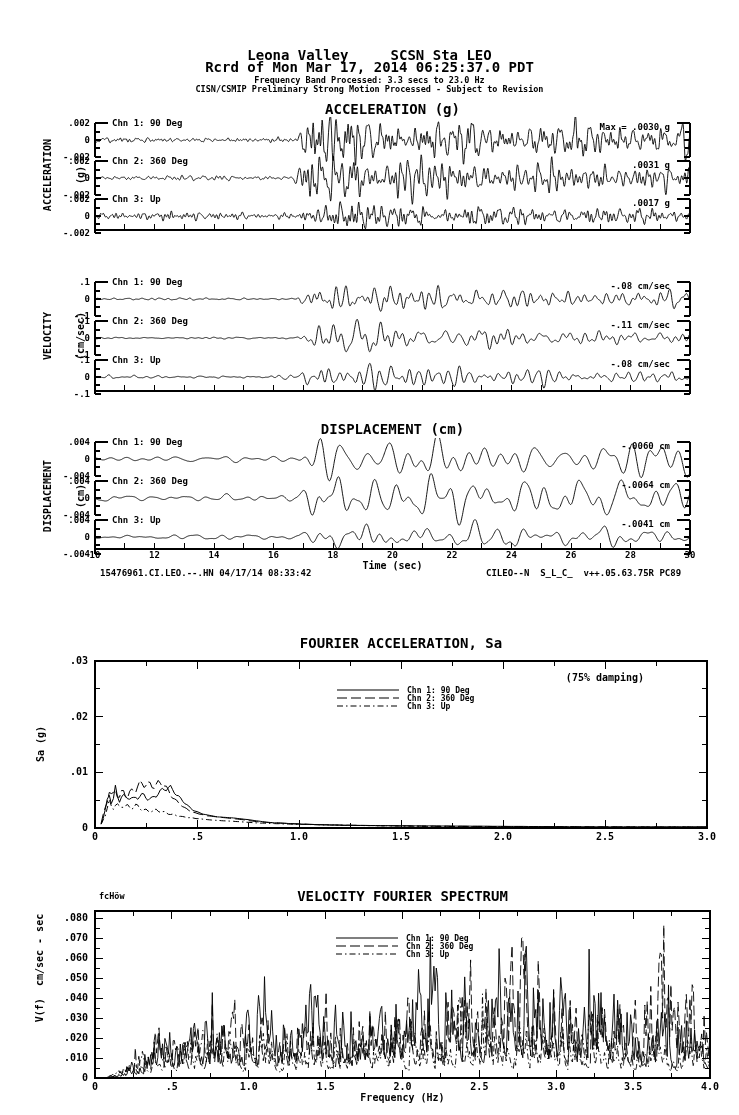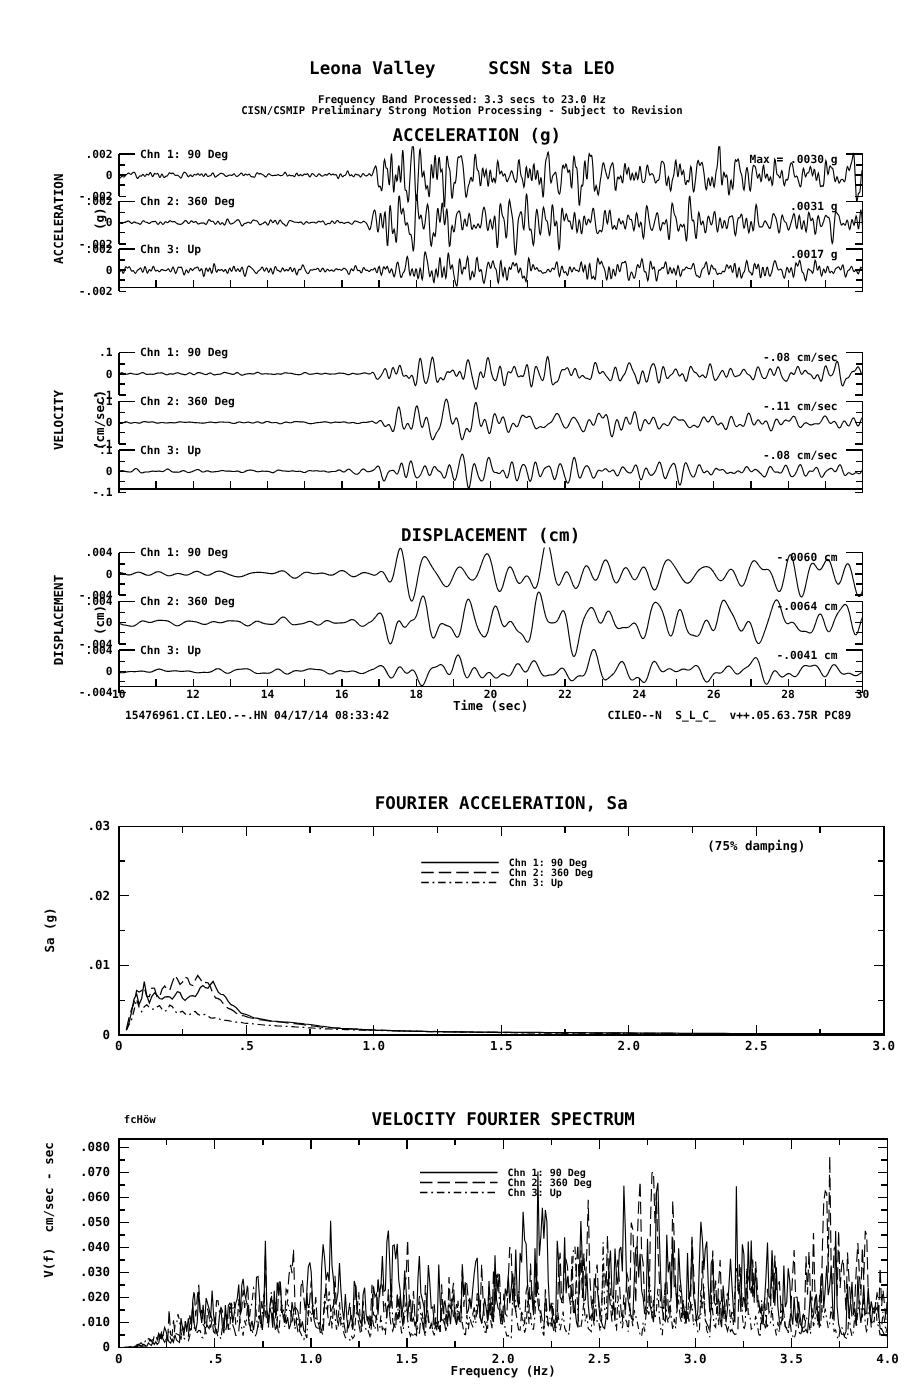--- a/index.html
+++ b/index.html
@@ -438,24 +438,25 @@
       </g>
       <path d="M336,938L398,938" fill="none" stroke="#000" stroke-width="1.1"></path>
       <text x="406" y="941" font-size="8" text-anchor="start">Chn 1: 90 Deg</text>
       <path d="M336,946L398,946" fill="none" stroke="#000" stroke-width="1.1" stroke-dasharray="10,4"></path>
       <text x="406" y="949" font-size="8" text-anchor="start">Chn 2: 360 Deg</text>
       <path d="M336,954L398,954" fill="none" stroke="#000" stroke-width="1.1" stroke-dasharray="6,3,1.5,3"></path>
       <text x="406" y="957" font-size="8" text-anchor="start">Chn 3: Up</text>
     </svg>
 
   <div class="abs t12 ctr" style="left:0;top:49px;width:739px">Leona Valley     SCSN Sta LEO</div>
+  <div class="abs t12 ctr" style="left:0;top:61px;width:739px">Rcrd of Mon Mar 17, 2014 06:25:37.0 PDT</div>
   <div class="abs t8 ctr" style="left:0;top:76px;width:739px">Frequency Band Processed: 3.3 secs to 23.0 Hz</div>
-  <div class="abs t8 ctr" style="left:0;top:85px;width:739px">CISN/CSMIP Preliminary Strong Motion Processing - Subject to Revision</div>
-
-  <div class="abs t12 ctr" style="left:84px;top:103px;width:595px">ACCELERATION (g)</div>
+  <div class="abs t8 ctr" style="left:0;top:85px;width:739px">CISN/CSMIP Preliminary Strong Motion Processed - Subject to Revision</div>
+
+  <div class="abs t12 ctr" style="left:95px;top:103px;width:595px">ACCELERATION (g)</div>
   <div class="abs t12 ctr" style="left:95px;top:423px;width:595px">DISPLACEMENT (cm)</div>
   <div class="abs t12 ctr" style="left:95px;top:637px;width:612px">FOURIER ACCELERATION, Sa</div>
   <div class="abs t12 ctr" style="left:95px;top:890px;width:615px">VELOCITY FOURIER SPECTRUM</div>
 
   <div class="abs rot t10 ctr" style="left:-29px;top:164px;width:120px;height:22px">
     <span>ACCELERATION</span>
     <span>(g)</span>
   </div>
   <div class="abs rot t10 ctr" style="left:-29px;top:325px;width:120px;height:22px">
     <span>VELOCITY</span>

